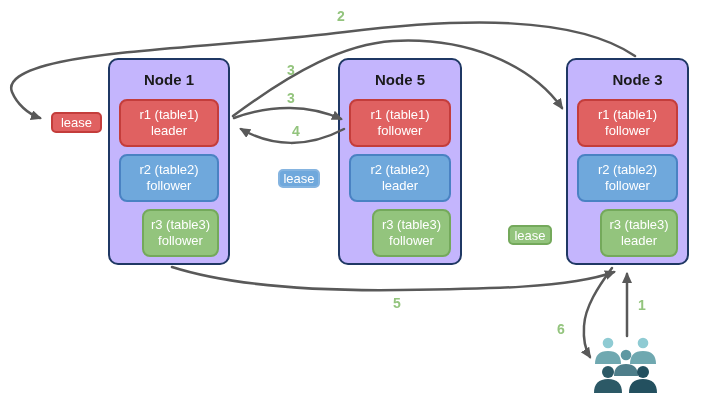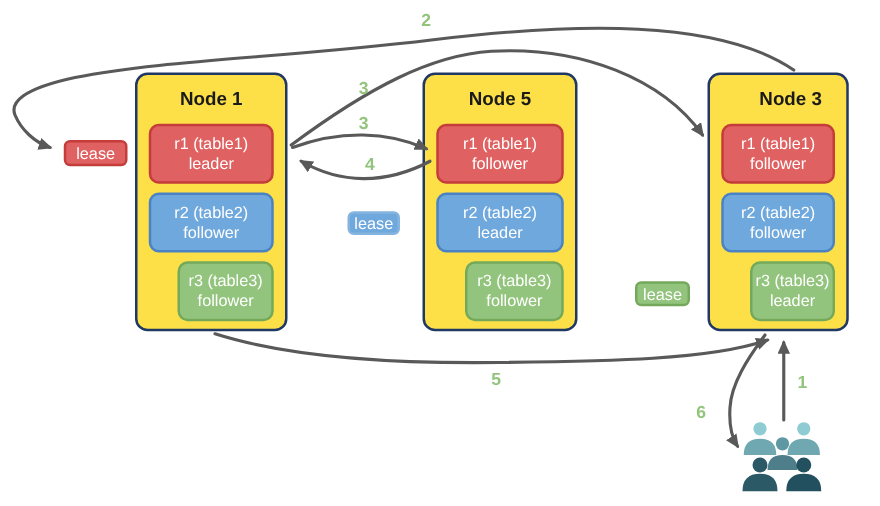--- a/index.html
+++ b/index.html
@@ -1,21 +1,21 @@
 <!DOCTYPE html>
 <html><head>
 <meta charset="utf-8">
 <style>
   html,body{margin:0;padding:0;background:#ffffff;}
   #stage{
     position:relative;width:704px;height:405px;background:#ffffff;overflow:hidden;
     font-family:"Liberation Sans", sans-serif;
   }
   .node{
-    position:absolute;background:#fde047;border:2px solid #1F3864;border-radius:10px;
+    position:absolute;background:#c4b5fd;border:2px solid #1F3864;border-radius:10px;
     box-sizing:border-box;
   }
   .node-title{
     text-align:center;padding-top:11px;font-size:15px;font-weight:bold;color:#1a1a1a;
   }
   .chip{
     position:absolute;left:9px;right:9px;height:48px;border-radius:8px;box-sizing:border-box;
     color:#ffffff;font-size:13px;line-height:16px;text-align:center;
     display:flex;flex-direction:column;justify-content:center;align-items:center;
   }
@@ -65,21 +65,21 @@
     <div class="chip blue chip-r2">
       <span>r2 (table2)</span>
       <span>leader</span>
     </div>
     <div class="chip green chip-r3">
       <span>r3 (table3)</span>
       <span>follower</span>
     </div>
   </div>
 
-  <div class="node" style="left:566px;top:58px;width:113px;height:207px;padding-left:20px;">
+  <div class="node" style="left:566px;top:58px;width:123px;height:207px;padding-left:20px;">
     <div class="node-title">Node 3</div>
     <div class="chip red chip-r1">
       <span>r1 (table1)</span>
       <span>follower</span>
     </div>
     <div class="chip blue chip-r2">
       <span>r2 (table2)</span>
       <span>follower</span>
     </div>
     <div class="chip green chip-r3">

